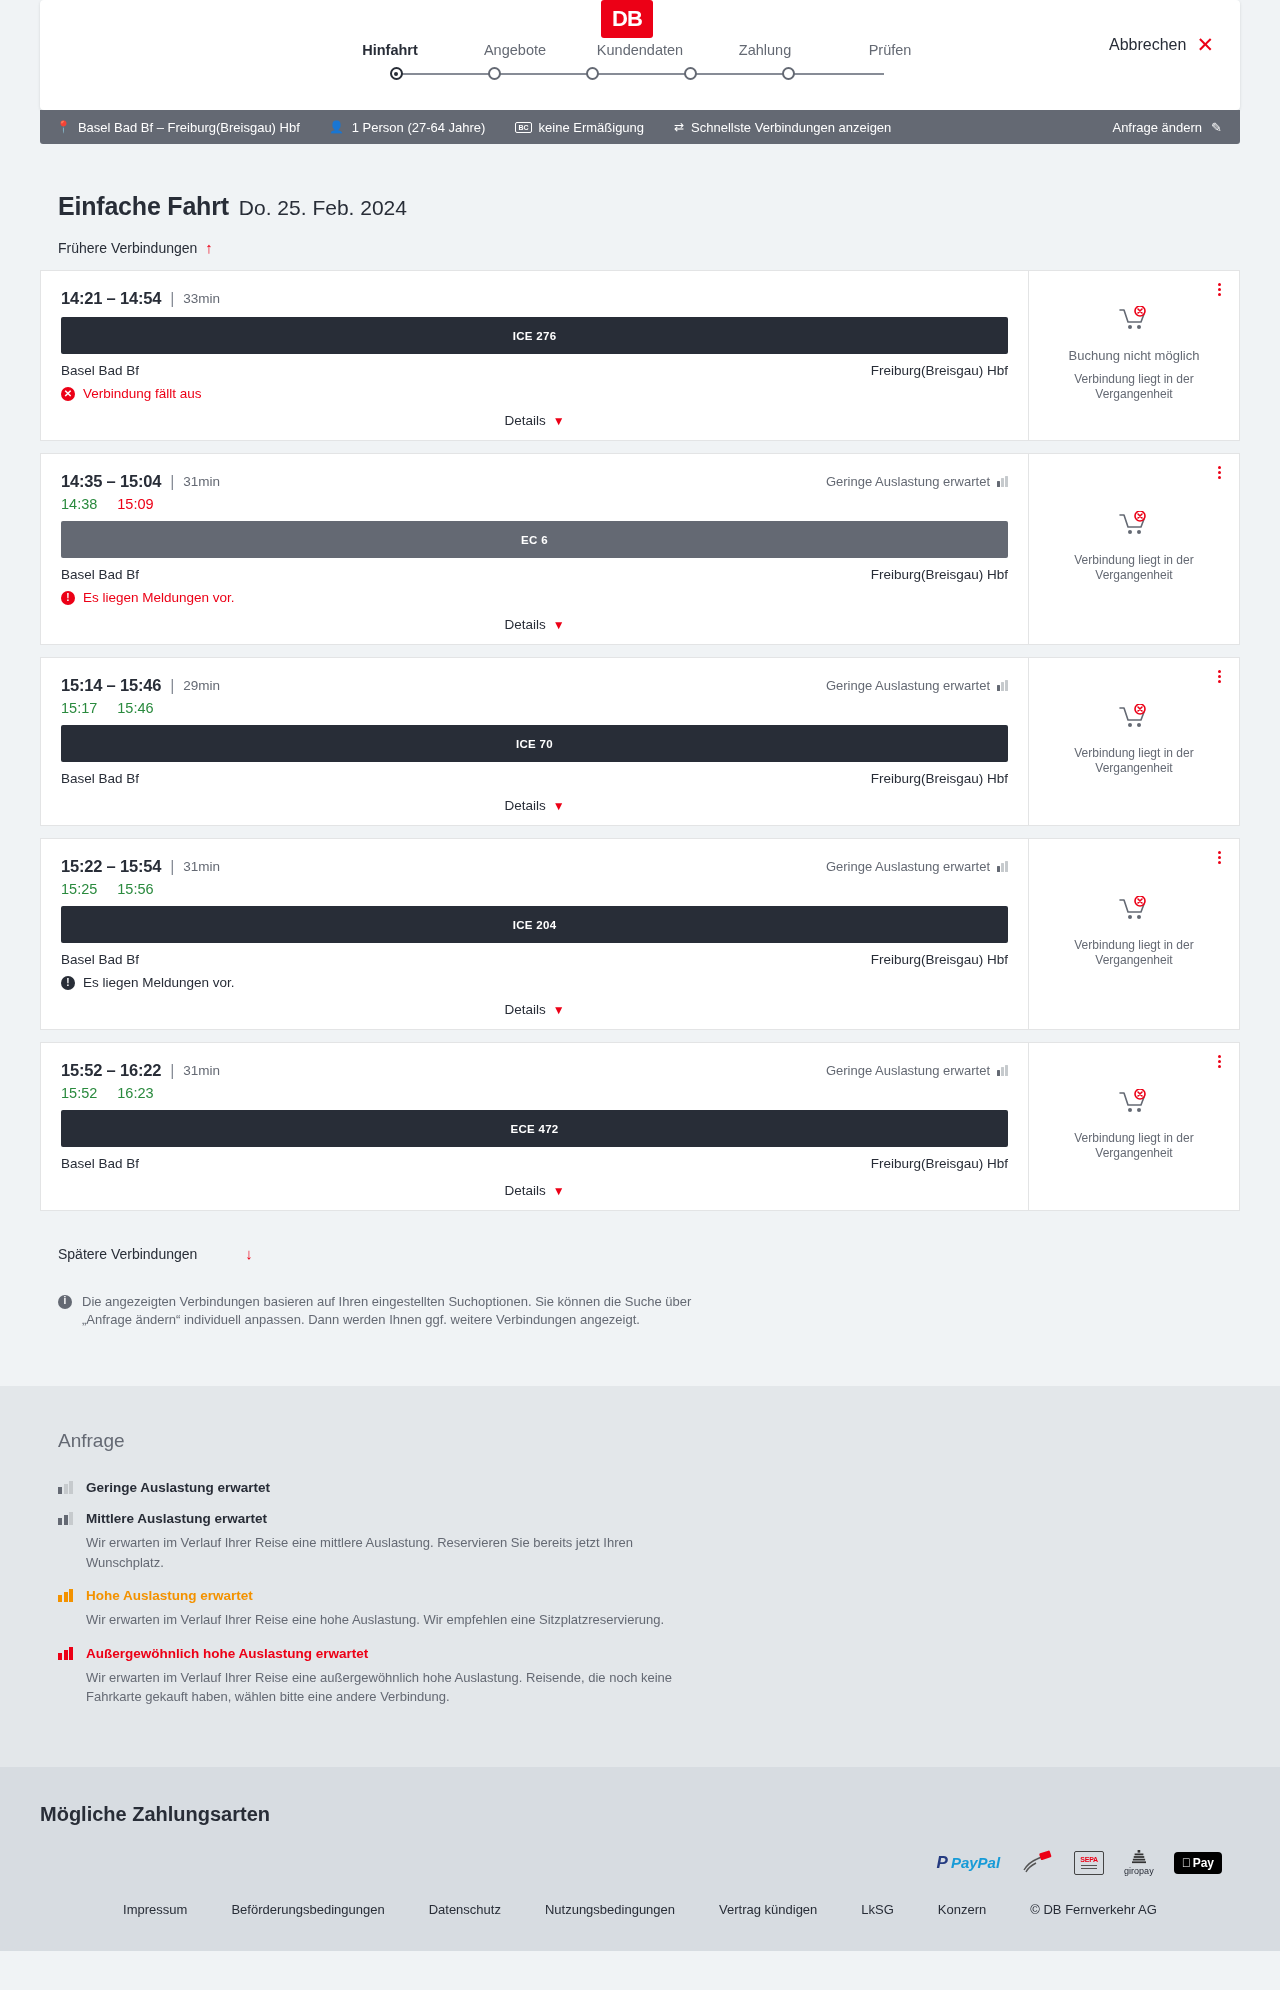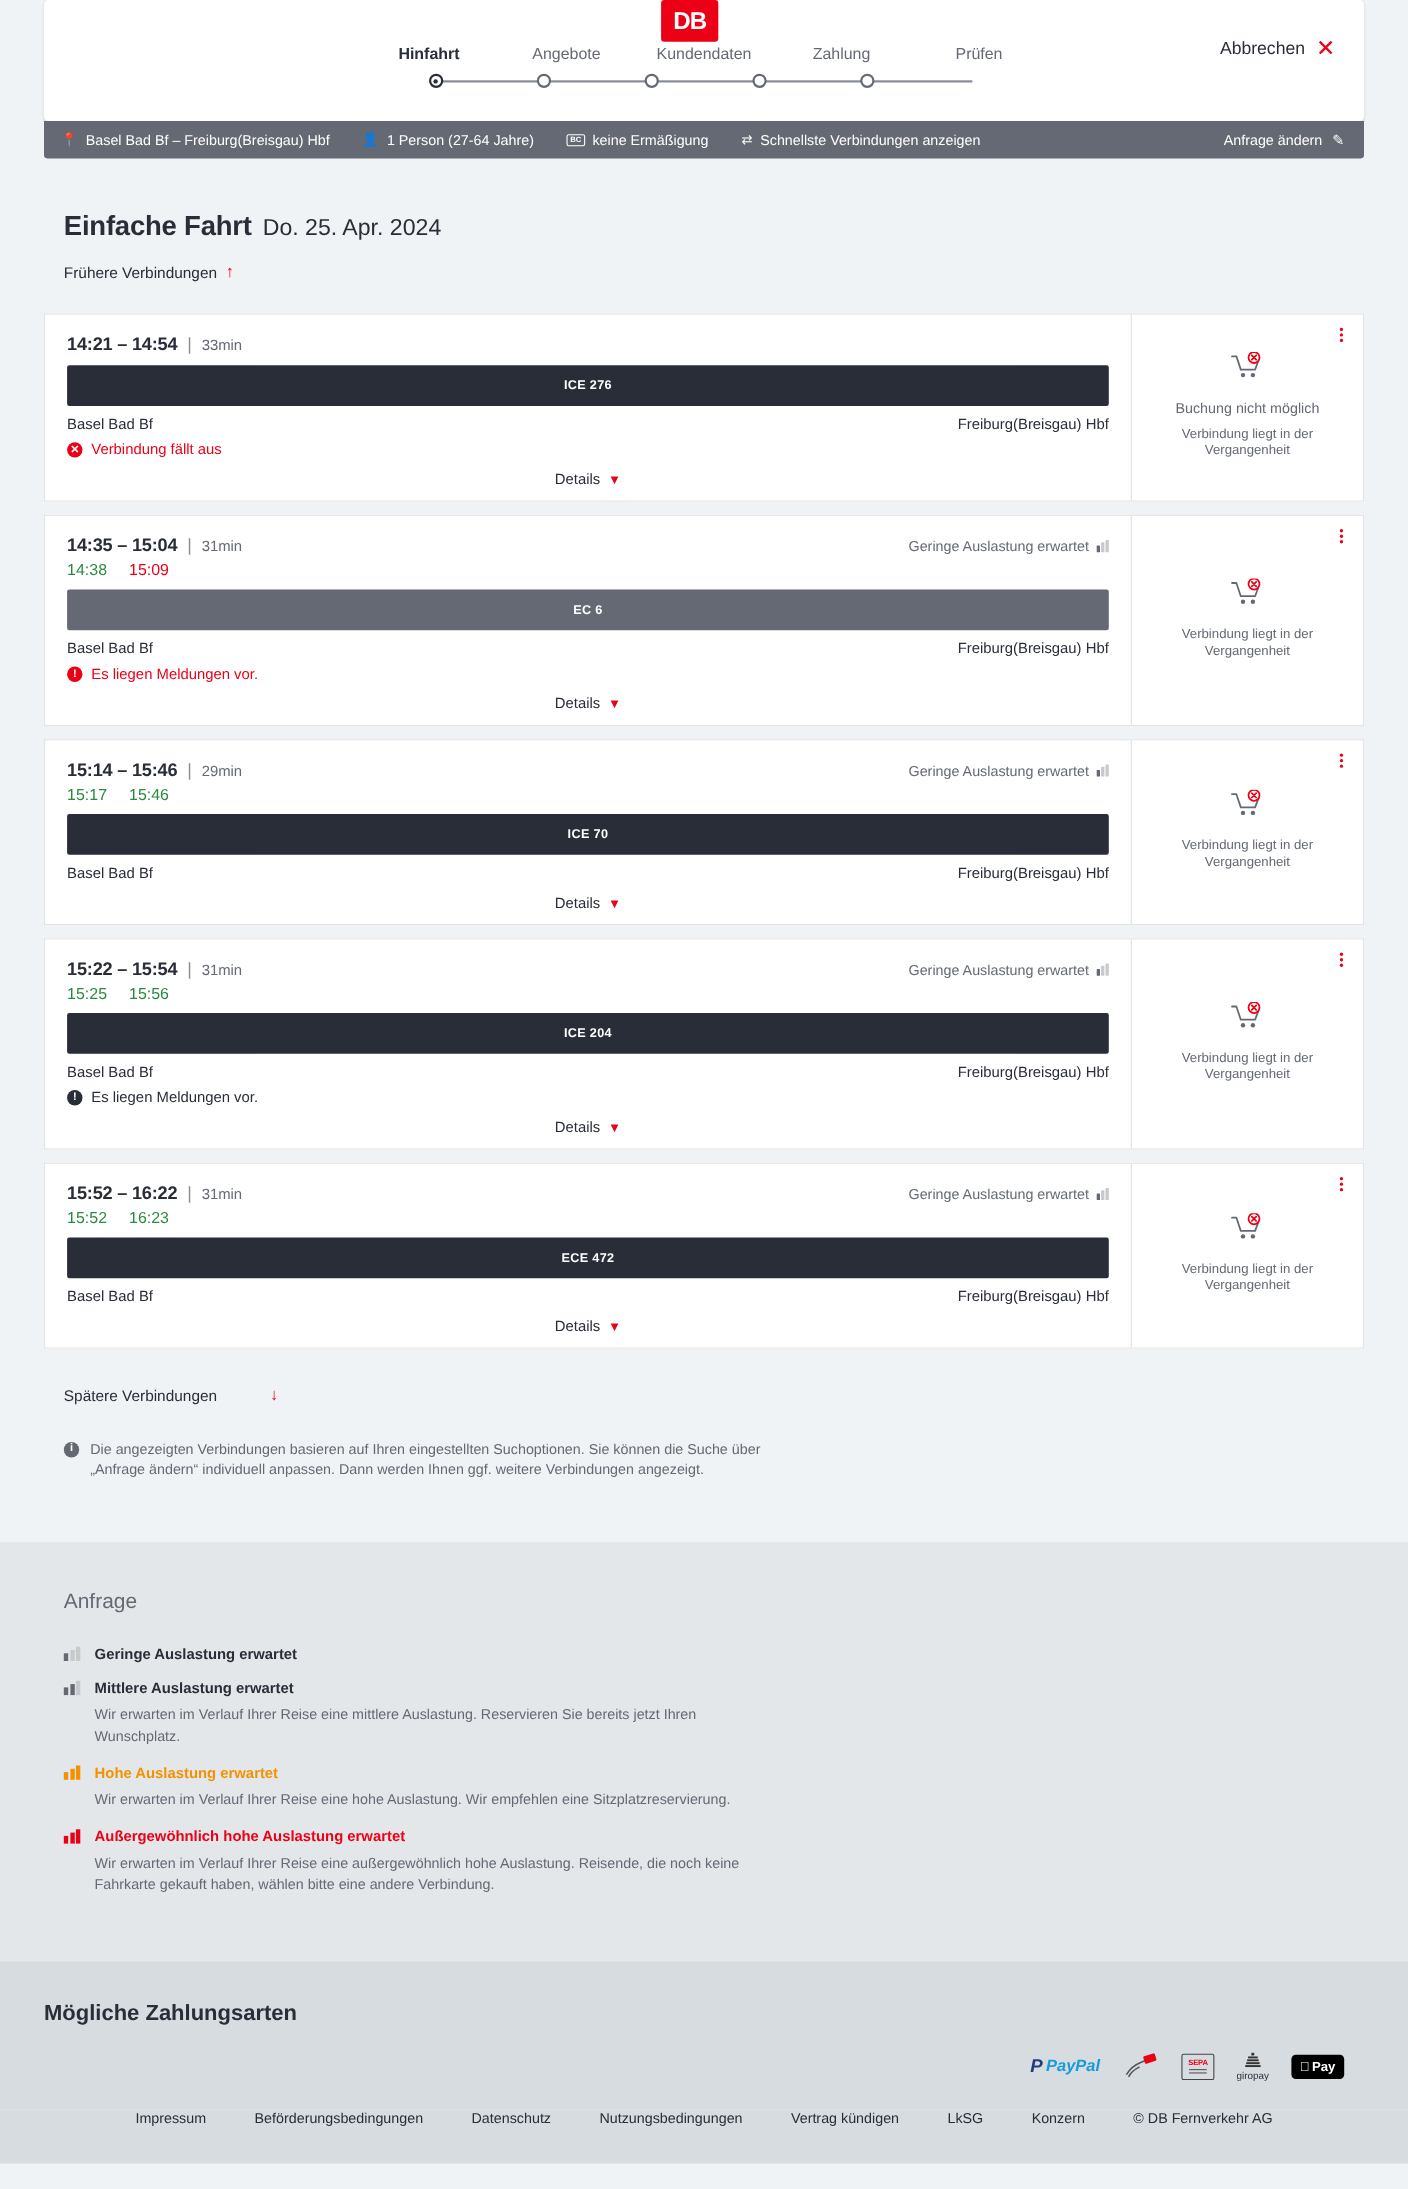--- a/index.html
+++ b/index.html
@@ -98,21 +98,21 @@
   
   .content { padding: 0 40px; }
   .title-row {
     display: flex; align-items: baseline; gap: 10px;
     margin: 48px 0 0 18px;
   }
   .title-row .t1 { font-size: 25px; font-weight: 700; letter-spacing: -.2px; }
   .title-row .t2 { font-size: 21px; font-weight: 400; color: #282d37; }
 
   .nav-link {
-    margin: 18px 0 29px 18px;
+    margin: 18px 0 14px 18px;
     font-size: 14px; color: #282d37;
     display: inline-flex; align-items: center; gap: 8px; cursor: pointer;
   }
   .nav-link .arrow { color: #ec0016; font-size: 15px; }
   .nav-later { margin: 22px 0 0 18px; gap: 48px; }
 
   
   .conn { display: flex; margin-bottom: 12px; }
   .conn-main {
     flex: 1;
@@ -303,21 +303,21 @@
     <div class="sb-change">
       <span>Anfrage ändern</span>
       <span>✎</span>
     </div>
   </div>
 
   <div class="content">
 
     <div class="title-row">
       <div class="t1">Einfache Fahrt</div>
-      <div class="t2">Do. 25. Apr. 2024</div>
+      <div class="t2">Do. 25. Feb. 2024</div>
     </div>
 
     <div class="nav-link">
       <span>Frühere Verbindungen</span>
       <span class="arrow">↑</span>
     </div>
 
     <div id="connections">
         <div class="conn">
     <div class="conn-main">

